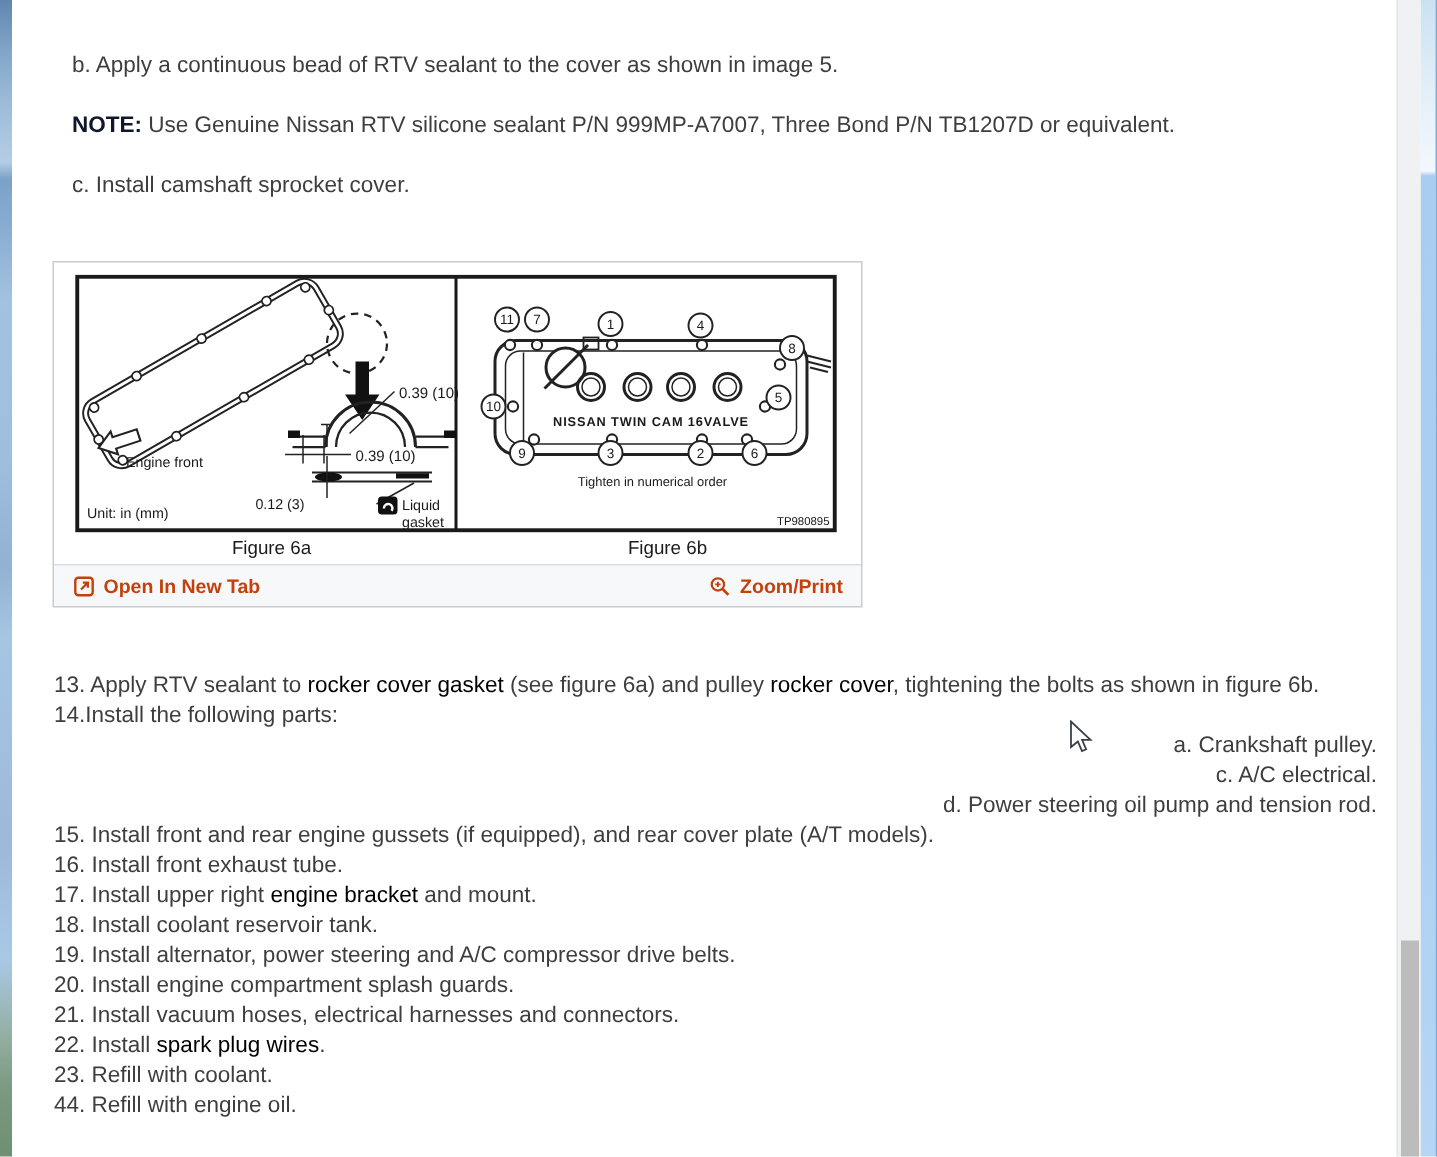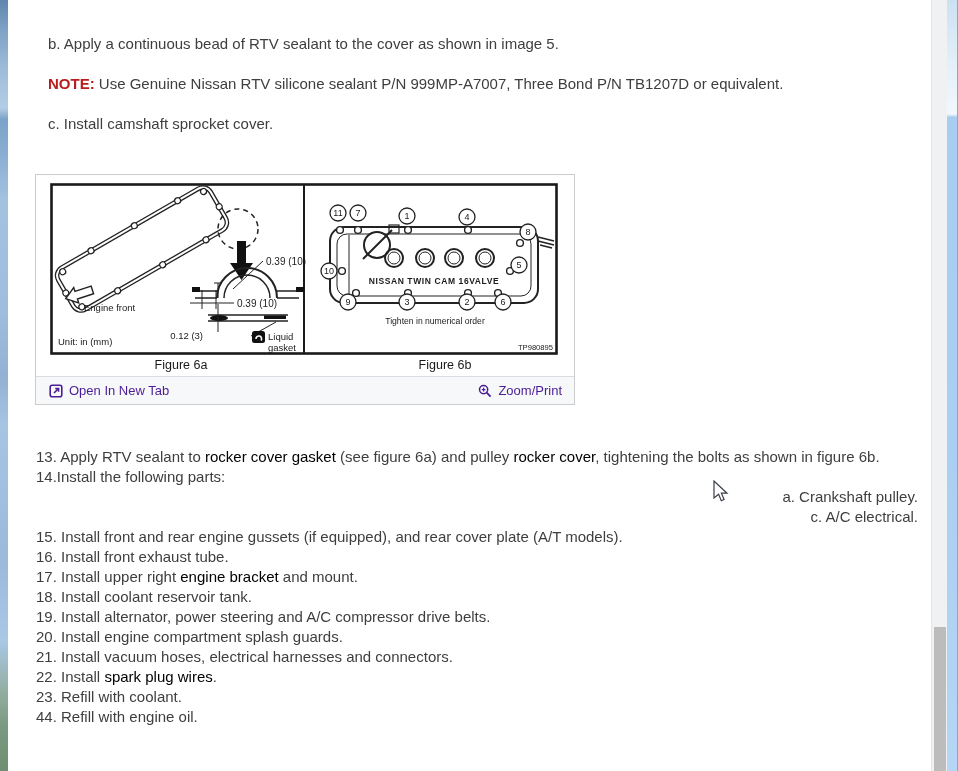--- a/index.html
+++ b/index.html
@@ -34,35 +34,35 @@
     position:absolute;left:2px;top:627px;width:12px;height:144px;
     background:#bcbcbc;
   }
   
   .content{
     position:absolute;left:8px;top:16px;width:923px;
     color:#3e3e3e;font-size:15px;line-height:20px;
   }
   .para{margin:0 0 20px 0;}
   .intro{margin-left:40px;margin-top:18px;}
-  .intro .para b{color:#b91c1c;}
+  .intro .para b{color:#0f172a;}
   a.link{color:#000000;text-decoration:none;cursor:pointer;}
   
   .figure-widget{
     margin:40px 0 42px 27px;width:540px;
     border:1px solid #cccccc;background:#ffffff;box-sizing:border-box;
   }
   .figure-image-wrap{padding:8px 14px 3px 14px;}
   .figure-image-wrap svg{display:block;}
   .fig-footer{
     height:27px;border-top:1px solid #d9dde3;background:#f6f8fa;
     display:flex;justify-content:space-between;align-items:center;
     padding:0 12px 0 13px;font-size:13px;
   }
-  .fig-footer a{color:#4c1d95;text-decoration:none;display:flex;align-items:center;gap:6px;cursor:pointer;}
+  .fig-footer a{color:#c2410c;text-decoration:none;display:flex;align-items:center;gap:6px;cursor:pointer;font-weight:bold;}
   .fig-footer svg{flex:0 0 auto;}
   
   .steps{width:882px;margin-left:28px;}
   .step-line{margin:0;}
   .sub-parts{margin-left:14px;text-align:right;}
   
   svg text{font-family:"Liberation Sans", sans-serif;fill:#1a1a1a;}
   .cursor{position:absolute;left:713px;top:480px;pointer-events:none;}
 </style>
 </head>
@@ -278,20 +278,21 @@
         <span>Zoom/Print</span>
       </a>
     </div>
   </div>
 
   <div class="steps">
     <p class="step-line"><span>13. Apply RTV sealant to </span><a class="link">rocker cover gasket</a><span> (see figure 6a) and pulley </span><a class="link">rocker cover</a><span>, tightening the bolts as shown in figure 6b. 14.Install the following parts:</span></p>
     <div class="sub-parts">
       <p class="step-line">a. Crankshaft pulley.</p>
       <p class="step-line">c. A/C electrical.</p>
+      <p class="step-line">d. Power steering oil pump and tension rod.</p>
     </div>
     <p class="step-line">15. Install front and rear engine gussets (if equipped), and rear cover plate (A/T models).</p>
     <p class="step-line">16. Install front exhaust tube.</p>
     <p class="step-line"><span>17. Install upper right </span><a class="link">engine bracket</a><span> and mount.</span></p>
     <p class="step-line">18. Install coolant reservoir tank.</p>
     <p class="step-line">19. Install alternator, power steering and A/C compressor drive belts.</p>
     <p class="step-line">20. Install engine compartment splash guards.</p>
     <p class="step-line">21. Install vacuum hoses, electrical harnesses and connectors.</p>
     <p class="step-line"><span>22. Install </span><a class="link">spark plug wires</a><span>.</span></p>
     <p class="step-line">23. Refill with coolant.</p>

